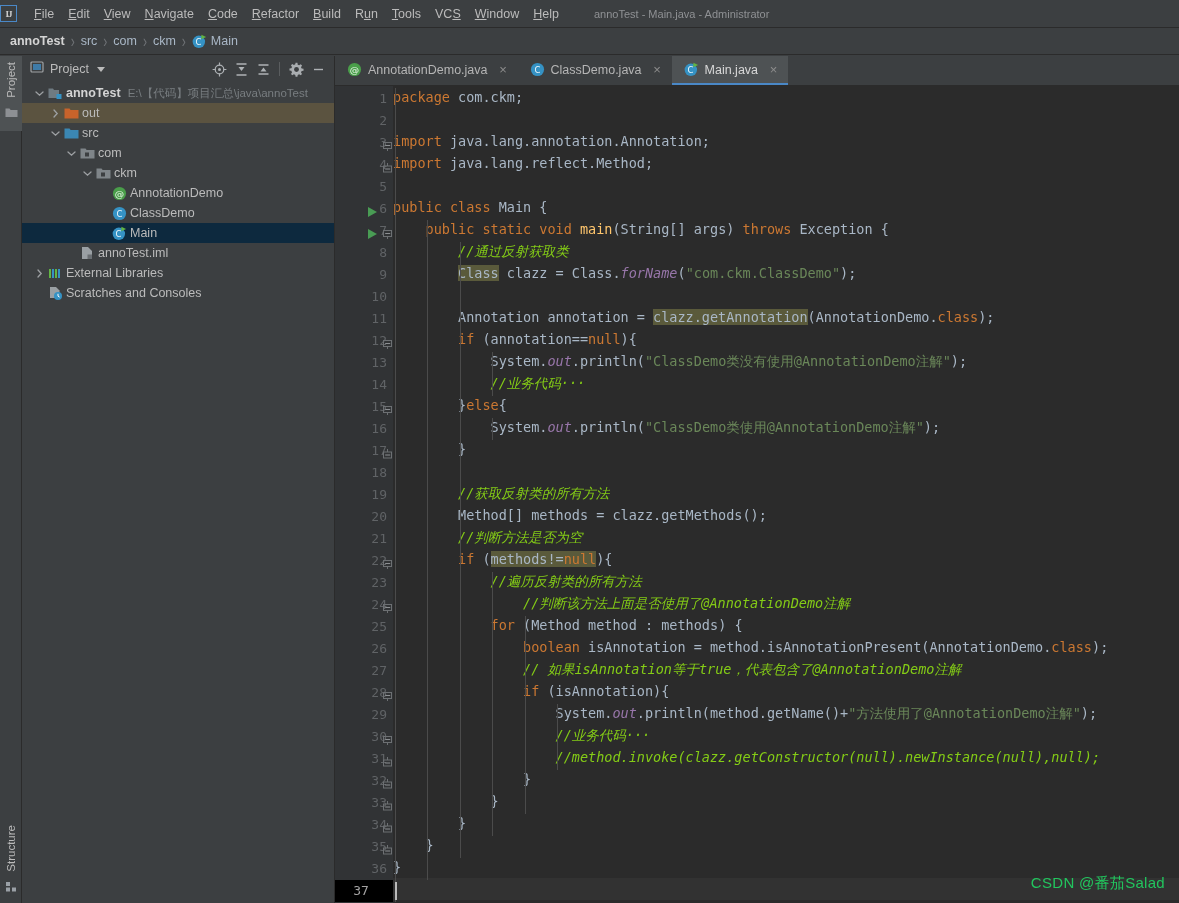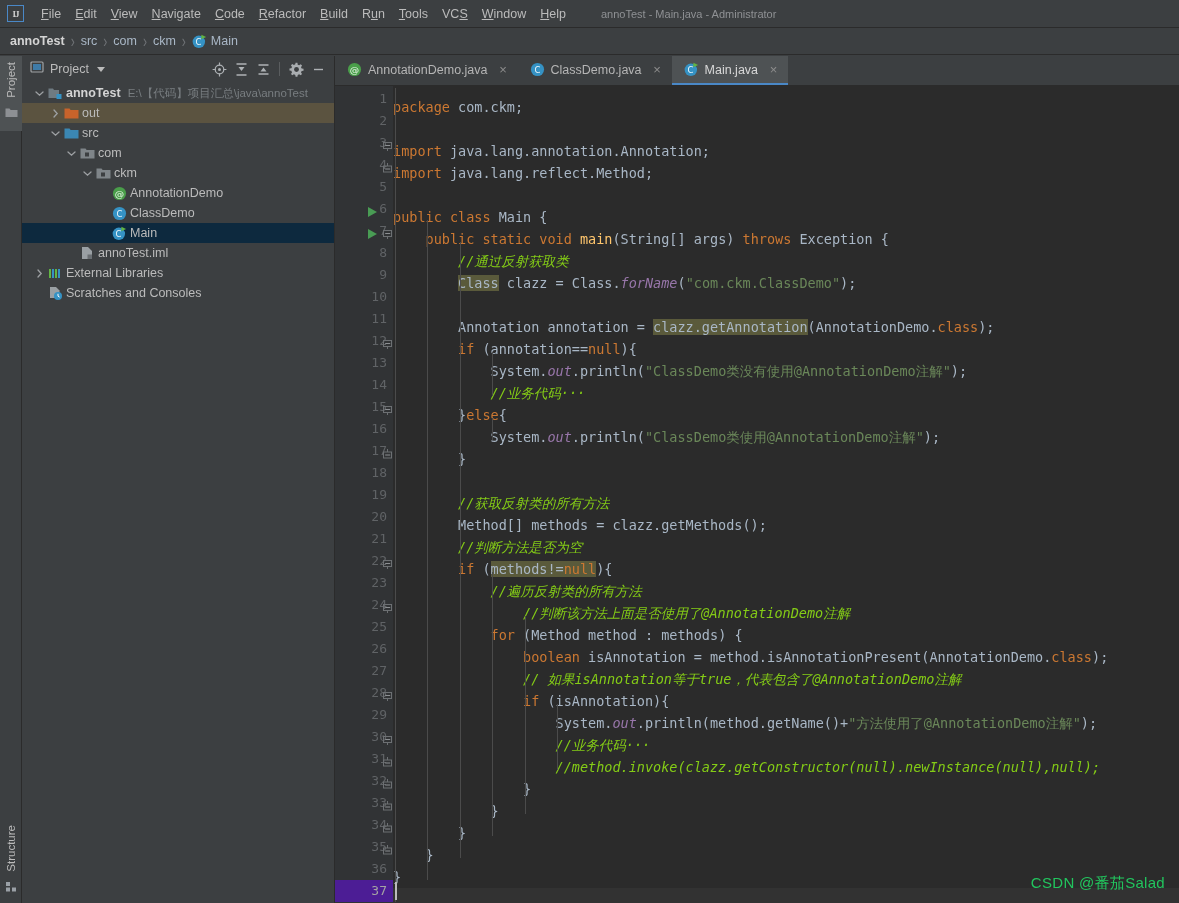--- a/index.html
+++ b/index.html
@@ -8,21 +8,21 @@
     background: #3c3f41;
     font-family: "Liberation Sans", sans-serif;
     overflow: hidden;
   }
   body { position: relative; }
 
   
   #menubar {
     height: 28px; background: #3c3f41;
     display: flex; align-items: center;
-    padding-left: 7px;
+    padding-left: 0;
     border-bottom: 1px solid #2b2b2b;
   }
   #ij-logo {
     width: 17px; height: 17px;
     border: 1px solid #4a88c7;
     background: #3c3f41;
     display: flex; align-items: center; justify-content: center;
     font-size: 9px; color: #d0d0d0; font-weight: bold;
     letter-spacing: -1px; margin-right: 10px;
     font-family: "Liberation Serif", serif;
@@ -141,28 +141,28 @@
   }
   #gutter {
     width: 58px; flex: none; background: #313335;
     position: relative; padding-top: 2px;
   }
   .gl {
     height: 22px; position: relative;
     display: flex; align-items: center; justify-content: flex-end;
     padding-right: 6px; color: #606366; font-size: 13px;
   }
-  .gl.cur { color: #a4a3a3; background: #4c1d95; }
+  .gl.cur { color: #a4a3a3; background: #000000; justify-content: center; }
   .run-arrow { position: absolute; left: 32px; top: 5px; }
   .fold {
     position: absolute; left: 47px; top: 5px;
     width: 11px; height: 11px;
   }
   #code {
-    flex: 1; position: relative; padding-top: 10px;
+    flex: 1; position: relative; padding-top: 0;
     overflow: hidden; min-width: 0;
   }
   .cl { height: 22px; white-space: pre; color: #a9b7c6; position: relative; }
   .cl.cur { background: #323232; }
   .indent-guide {
     position: absolute; top: 0; bottom: 0; width: 1px; background: #4b4b4b;
   }
   
   .k   { color: #cc7832; } 
   .s   { color: #6a8759; }           

